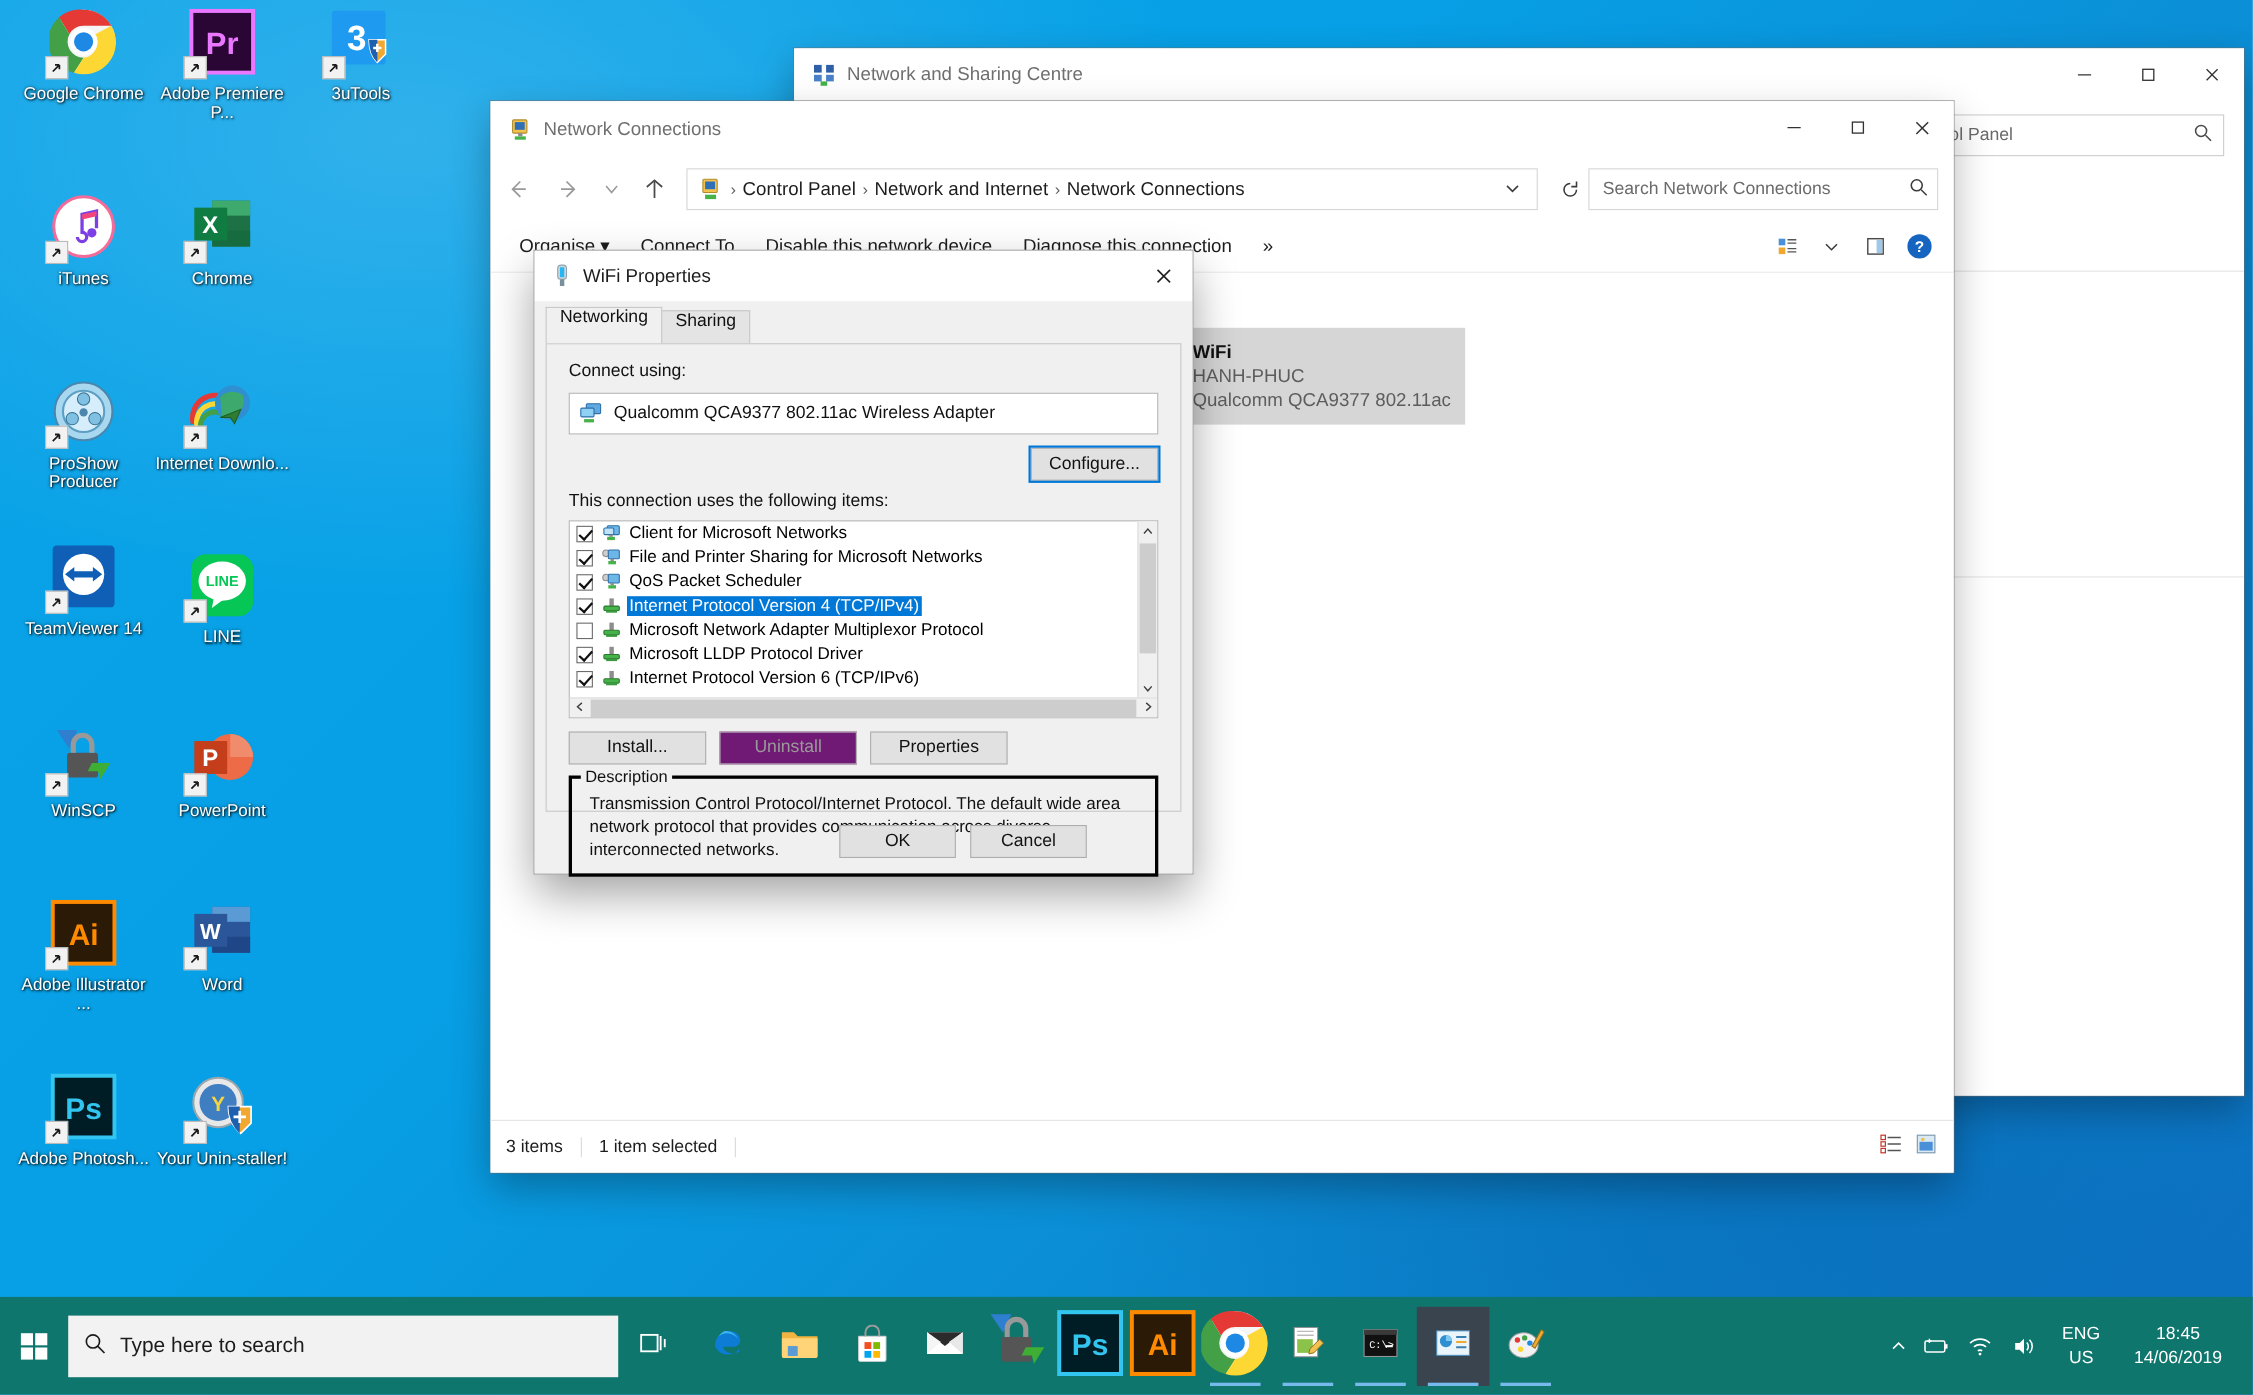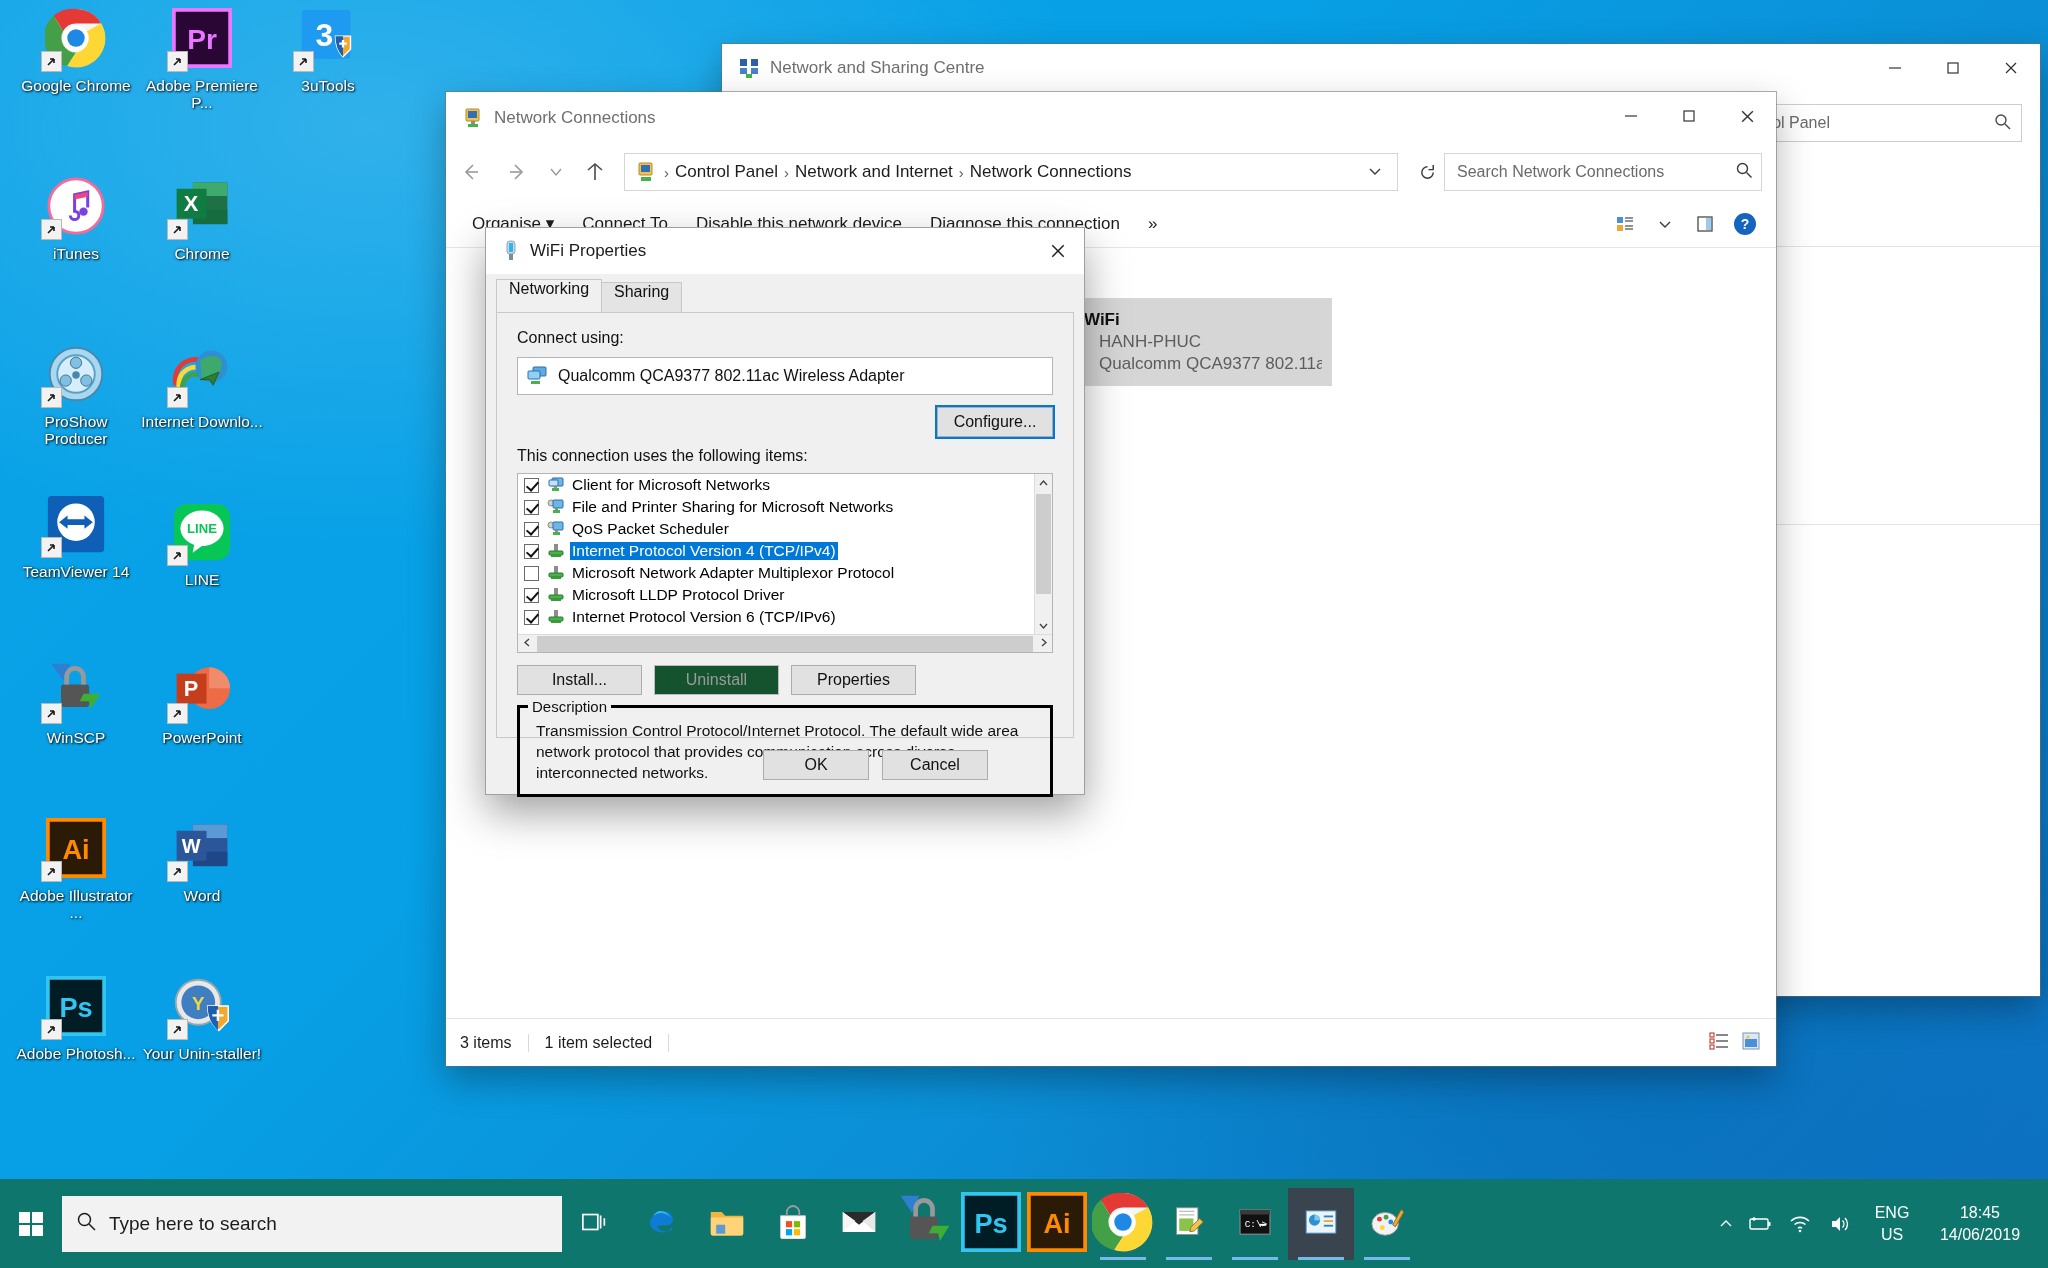--- a/index.html
+++ b/index.html
@@ -123,21 +123,21 @@
     position: absolute; left: 0; right: 0; top: 156px; bottom: 48px; background: #fff;
   }
   .nc-item {
     position: absolute; width: 330px; height: 88px; display: flex; align-items: center;
     padding: 0 10px;
   }
   .nc-item.selected { background: #d6d6d6; }
   .nc-item .nc-ico { width: 62px; height: 56px; position: relative; flex: 0 0 auto; margin-right: 10px; }
   .nc-item .nc-txt { overflow: hidden; }
   .nc-name { font-size: 17px; color: #111; font-weight: bold; line-height: 22px; }
-  .nc-sub { font-size: 17px; color: #5d5d5d; line-height: 22px; white-space: nowrap; padding-left: 15px; }
+  .nc-sub { font-size: 17px; color: #5d5d5d; line-height: 22px; white-space: nowrap; }
 
   #nc-status {
     position: absolute; left: 0; right: 0; bottom: 0; height: 48px;
     border-top: 1px solid #e4e4e4; background: #fff;
     display: flex; align-items: center; padding: 0 14px;
   }
   #nc-status .st {
     font-size: 16px; color: #1c1c1c; padding-right: 16px; margin-right: 16px;
     border-right: 1px solid #d9d9d9;
   }
@@ -224,21 +224,21 @@
     position: absolute; left: 0; right: 0; bottom: 0; height: 18px; background: #f0f0f0;
     border-top: 1px solid #dcdcdc; display: flex; align-items: center;
   }
   .hscroll .arrow { width: 18px; text-align: center; color: #404040; font-size: 10px; }
   .hscroll .thumb { flex: 1; height: 16px; background: #cdcdcd; margin: 0 1px; }
 
   .dlgbtn {
     position: absolute; height: 30px; background: #e1e1e1; border: 1px solid #adadad;
     display: flex; align-items: center; justify-content: center; font-size: 16px; color: #111;
   }
-  .dlgbtn.disabled { color: #9a9a9a; background: #14532d; border-color: #bcbcbc; }
+  .dlgbtn.disabled { color: #9a9a9a; background: #701a75; border-color: #bcbcbc; }
   #install-btn { left: 20px; top: 352px; width: 125px; }
   #uninstall-btn { left: 157px; top: 352px; width: 125px; }
   #properties-btn { left: 294px; top: 352px; width: 125px; }
 
   #desc-group {
     position: absolute; left: 20px; right: 20px; top: 392px; height: 92px;
     border: 3px solid #000000;
   }
   #desc-legend {
     position: absolute; left: 8px; top: -10px; background: #f0f0f0; padding: 0 4px;

